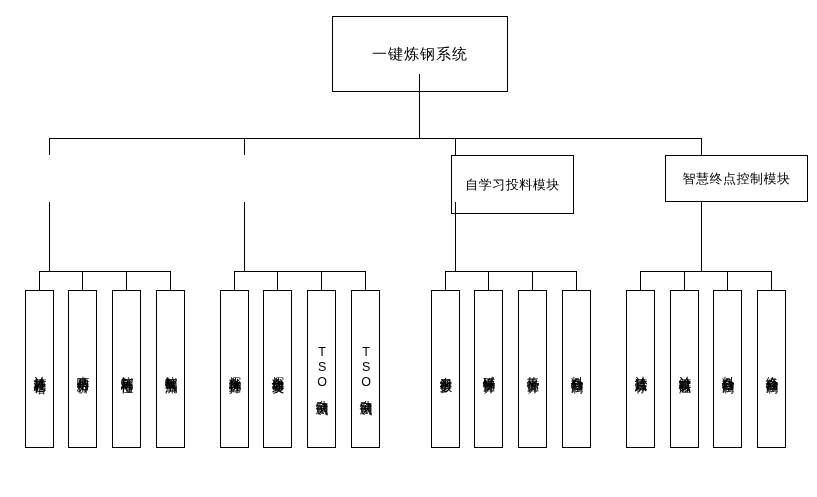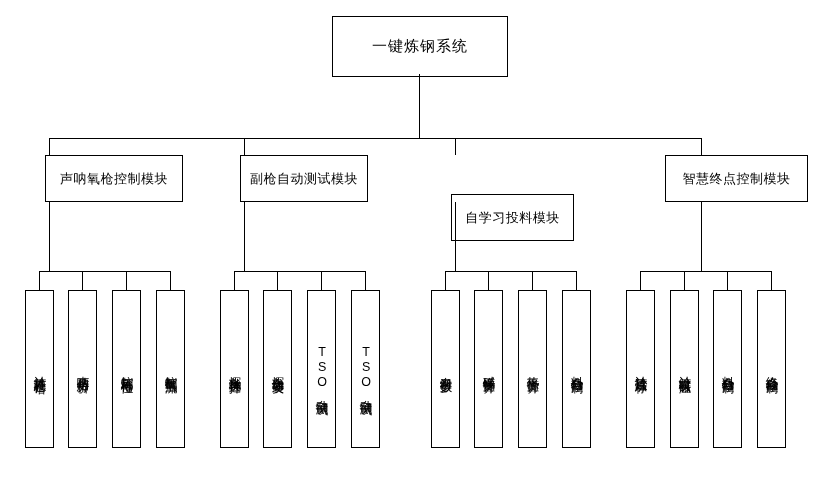--- a/index.html
+++ b/index.html
@@ -53,34 +53,32 @@
     background: #000000;
   }
   .line.h { height: 1px; }
   .line.v { width: 1px; }
 </style>
 </head>
 <body>
 
 <div id="canvas">
 
-  <div class="node root-node" style="left:332px; top:16px; width:176px; height:61px;">一键炼钢系统</div>
+  <div class="node root-node" style="left:332px; top:16px; width:176px; height:76px;">一键炼钢系统</div>
 
   <div class="line v" style="left:419px; top:74px; height:64px;"></div>
 
   <div class="line h" style="left:49px; top:138px; width:652px;"></div>
 
   <div class="line v" style="left:49px; top:138px; height:17px;"></div>
   <div class="line v" style="left:244px; top:138px; height:17px;"></div>
   <div class="line v" style="left:455px; top:138px; height:17px;"></div>
   <div class="line v" style="left:701px; top:138px; height:17px;"></div>
 
-  <div class="node module-node" style="left:45px; top:155px; width:138px; height:47px;">声呐氧枪控制模块</div>
-  <div class="node module-node" style="left:240px; top:155px; width:128px; height:47px;">副枪自动测试模块</div>
-  <div class="node module-node" style="left:451px; top:155px; width:123px; height:47px;margin-top:39px;">自学习投料模块</div>
+  <div class="node module-node" style="left:451px; top:155px; width:123px; height:59px;">自学习投料模块</div>
   <div class="node module-node" style="left:629px; top:155px; width:143px; height:47px;margin-left:36px;">智慧终点控制模块</div>
 
   <div class="line v" style="left:49px; top:202px; height:69px;"></div>
   <div class="line h" style="left:39px; top:271px; width:131px;"></div>
   <div class="line v" style="left:39px; top:271px; height:19px;"></div>
   <div class="line v" style="left:82px; top:271px; height:19px;"></div>
   <div class="line v" style="left:126px; top:271px; height:19px;"></div>
   <div class="line v" style="left:170px; top:271px; height:19px;"></div>
 
   <div class="node leaf-node" style="left:25px; top:290px; width:29px; height:158px;">

